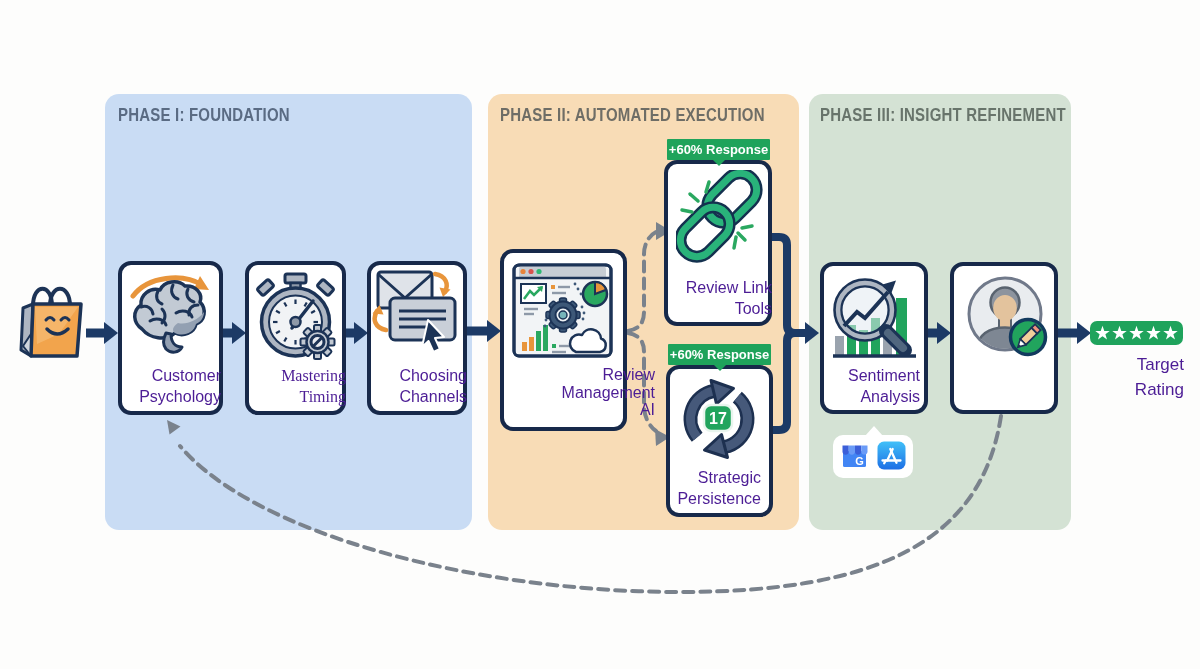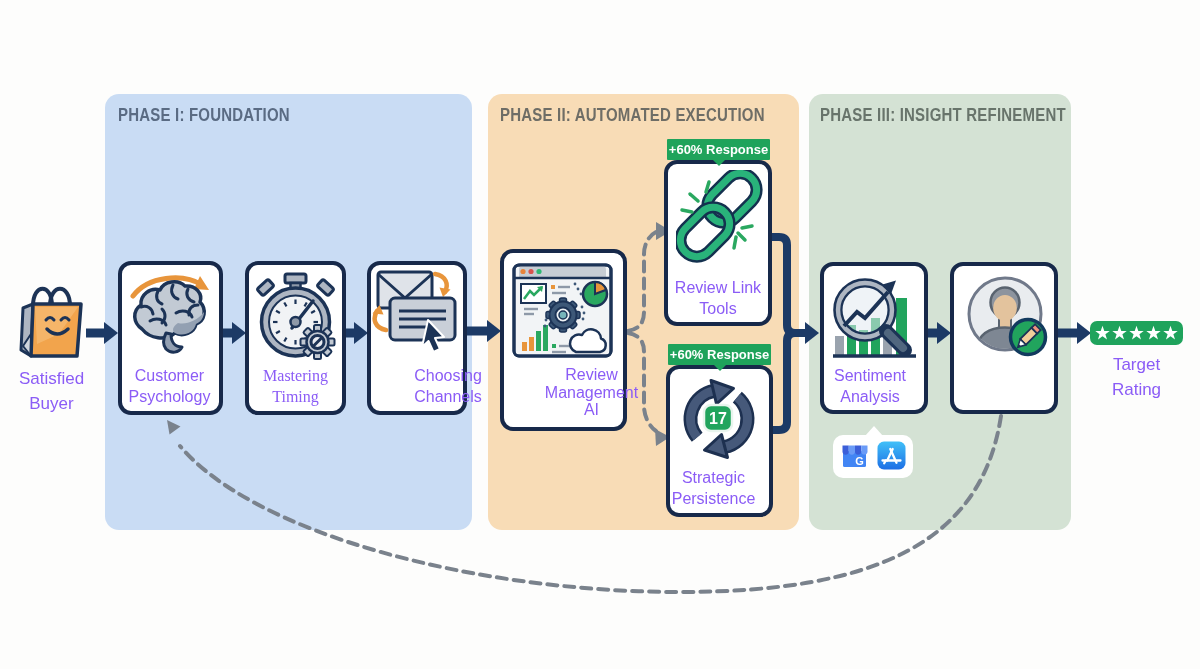--- a/index.html
+++ b/index.html
@@ -4,21 +4,21 @@
 <style>
   html,body{margin:0;padding:0;}
   body{width:1200px;height:669px;background:#fdfdfc;font-family:"Liberation Sans",sans-serif;overflow:hidden;}
   #c{position:relative;width:1200px;height:669px;}
   .panel{position:absolute;border-radius:14px;}
   .p1{left:105px;top:94px;width:367px;height:436px;background:#c9dcf4;}
   .p2{left:488px;top:94px;width:311px;height:436px;background:#f8dcb6;}
   .p3{left:809px;top:94px;width:262px;height:436px;background:#d4e2d4;}
   .phead{position:absolute;font-size:15px;font-weight:bold;letter-spacing:0.2px;transform:scaleY(1.28);transform-origin:left top;}
   .box{position:absolute;background:#ffffff;border:4px solid #17294a;border-radius:13px;box-sizing:border-box;z-index:3;}
-  .lbl{position:absolute;left:0;right:0;text-align:center;font-size:16px;line-height:21px;color:#8b5cf6;z-index:4;}
+  .lbl{position:absolute;left:0;right:0;text-align:right;font-size:16px;line-height:21px;color:#4c1d95;z-index:4;}
   .badge{position:absolute;background:#1fa35b;color:#ffffff;font-size:13px;font-weight:bold;text-align:center;border-radius:1px;z-index:5;line-height:21px;}
   .badge:after{content:"";position:absolute;left:50%;bottom:-6px;margin-left:-7px;border-left:7px solid transparent;border-right:7px solid transparent;border-top:7px solid #1fa35b;}
   svg{display:block;}
   .icon{position:absolute;z-index:4;}
 </style>
 </head>
 <body>
 <div id="c">
 
   <div class="panel p1"></div>
@@ -114,21 +114,21 @@
       <rect x="62" y="59" width="7" height="8" rx="1.5" fill="#c2c9d2" stroke="#1c3356" stroke-width="2" transform="rotate(225 65.5 76)"></rect>
       <rect x="62" y="59" width="7" height="8" rx="1.5" fill="#c2c9d2" stroke="#1c3356" stroke-width="2" transform="rotate(270 65.5 76)"></rect>
       <rect x="62" y="59" width="7" height="8" rx="1.5" fill="#c2c9d2" stroke="#1c3356" stroke-width="2" transform="rotate(315 65.5 76)"></rect>
       <circle cx="65.5" cy="76" r="11" fill="#c2c9d2" stroke="#1c3356" stroke-width="2.5"></circle>
       <circle cx="65.5" cy="76" r="6.5" fill="#e8ebf0" stroke="#1c3356" stroke-width="3"></circle>
       <line x1="61" y1="80.5" x2="70" y2="71.5" stroke="#1c3356" stroke-width="3"></line>
     </g>
   </svg>
 
   <div class="box" style="left:367px;top:261px;width:100px;height:154px;"></div>
-  <div class="lbl" style="left:367px;top:365px;width:100px;padding-left:31px;">Choosing<br>Channels</div>
+  <div class="lbl" style="left:367px;top:365px;width:100px;">Choosing<br>Channels</div>
   <svg class="icon" style="left:372px;top:266px;" width="92" height="96" viewBox="0 0 92 96">
     <rect x="6" y="6" width="54" height="36" rx="3" fill="#dfe3e9" stroke="#1c3356" stroke-width="3"></rect>
     <path d="M 6,8 L 33,32 L 60,8" fill="none" stroke="#1c3356" stroke-width="3" stroke-linejoin="round"></path>
     <path d="M 63,8 C 74,10 77,18 73,26" fill="none" stroke="#e8953b" stroke-width="4.5" stroke-linecap="round"></path>
     <polygon points="71,31 78.5,23.5 67.5,21.5" fill="#e8953b"></polygon>
     <rect x="18" y="32" width="65" height="42" rx="5" fill="#c9cfd8" stroke="#1c3356" stroke-width="3"></rect>
     <g stroke="#1c3356" stroke-width="3">
       <line x1="27" y1="45" x2="74" y2="45"></line>
       <line x1="27" y1="53" x2="74" y2="53"></line>
       <line x1="27" y1="61" x2="56" y2="61"></line>
@@ -270,21 +270,20 @@
     </g>
     <circle cx="63" cy="63" r="17.5" fill="#21a45d" stroke="#123a5e" stroke-width="3.5"></circle>
     <g transform="rotate(-45 63 63)">
       <rect x="56" y="59" width="16" height="8" fill="#f3cf9a" stroke="#1c3356" stroke-width="1.8"></rect>
       <rect x="72" y="59" width="5" height="8" fill="#f0927e" stroke="#1c3356" stroke-width="1.8"></rect>
       <polygon points="56,59 48.5,63 56,67" fill="#ffffff" stroke="#1c3356" stroke-width="1.5"></polygon>
       <polygon points="51.5,61.3 48.5,63 51.5,64.7" fill="#1c3356"></polygon>
     </g>
   </svg>
 
-  <div class="lbl" style="left:4px;top:366px;width:95px;font-size:17px;line-height:25px;">Satisfied<br>Buyer</div>
   <svg class="icon" style="left:19px;top:282px;" width="68" height="78" viewBox="0 0 68 78">
     <path d="M 14,24 C 14,1 33,1 33,24" fill="none" stroke="#1c3356" stroke-width="4"></path>
     <path d="M 31,24 C 31,1 51,1 51,24" fill="none" stroke="#1c3356" stroke-width="4"></path>
     <path d="M 14,22 L 4,26 L 2,68 L 12,74 Z" fill="#aeb6c2" stroke="#1c3356" stroke-width="3" stroke-linejoin="round"></path>
     <path d="M 4,64 L 12,52 L 18,70 L 12,74 Z" fill="#cfd5dc" stroke="#1c3356" stroke-width="2" stroke-linejoin="round"></path>
     <path d="M 14,22 L 62,22 L 58,74 L 12,74 Z" fill="#f2a44c" stroke="#1c3356" stroke-width="3.5" stroke-linejoin="round"></path>
     <path d="M 16,25 L 59,25 L 40,52 L 18,62 Z" fill="#f6b96e" opacity="0.85"></path>
     <path d="M 27,38 q 4,-5 8,0" fill="none" stroke="#1c3356" stroke-width="3" stroke-linecap="round"></path>
     <path d="M 42,38 q 4,-5 8,0" fill="none" stroke="#1c3356" stroke-width="3" stroke-linecap="round"></path>
     <path d="M 28,47 q 10,10 21,0" fill="none" stroke="#1c3356" stroke-width="3.5" stroke-linecap="round"></path>

